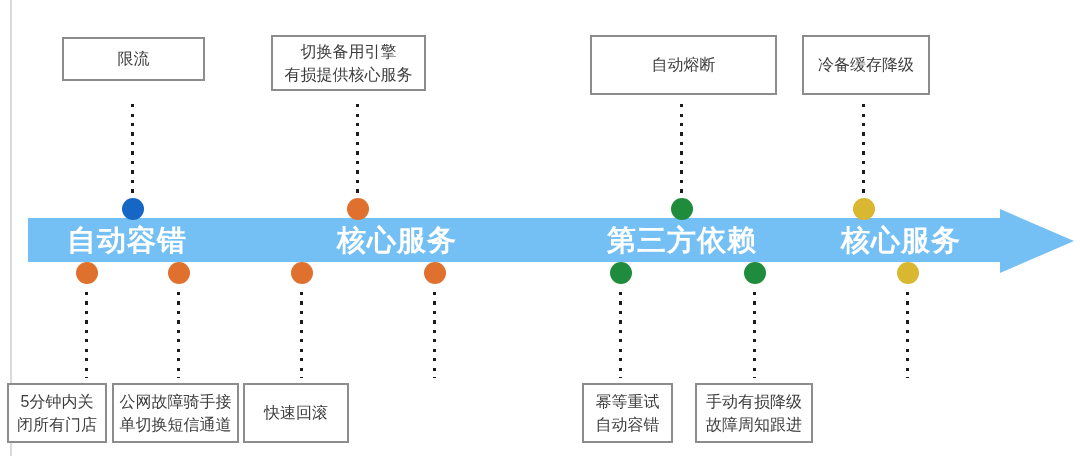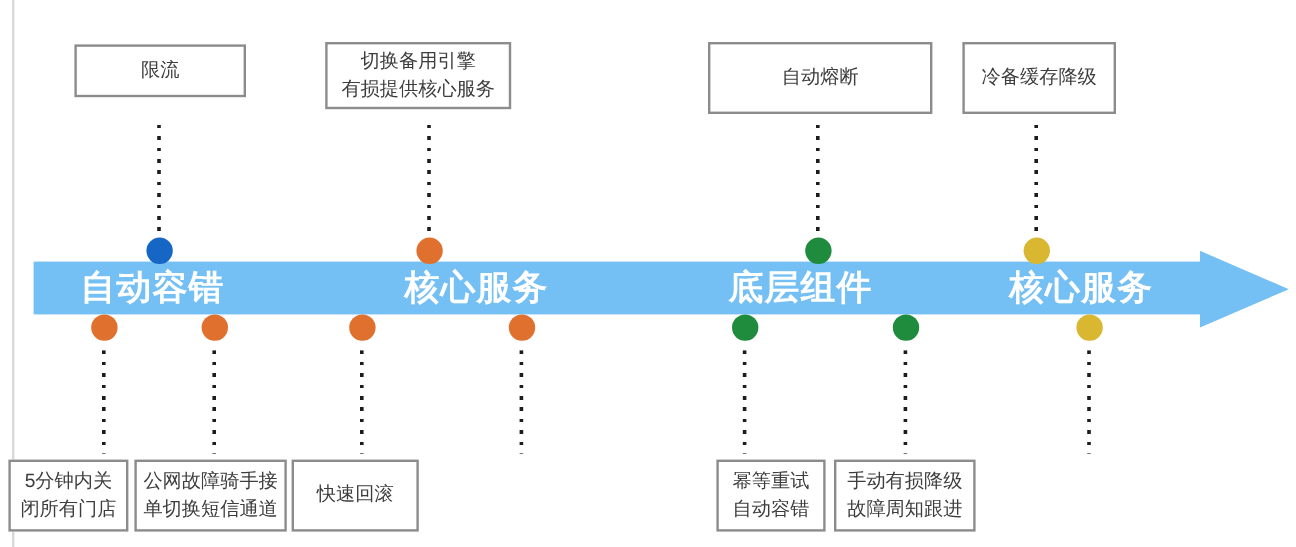--- a/index.html
+++ b/index.html
@@ -61,21 +61,21 @@
 
 <div class="canvas">
 
   <div class="left-border"></div>
 
   <div class="arrow-body"></div>
   <div class="arrow-head"></div>
 
   <div class="seg-label" style="left:67px">自动容错</div>
   <div class="seg-label" style="left:337px">核心服务</div>
-  <div class="seg-label" style="left:607px">底层组件</div>
+  <div class="seg-label" style="left:607px">第三方依赖</div>
   <div class="seg-label" style="left:841px">核心服务</div>
 
   <div class="box" style="left:62px;top:37px;width:143px;height:44px">
     <div class="box-label">限流</div>
   </div>
   <div class="dotline" style="left:131px;top:104px;height:90px"></div>
   <div class="dot dot-blue" style="left:122px;top:198px"></div>
 
   <div class="box" style="left:271px;top:35px;width:155px;height:56px">
     <div class="box-label">切换备用引擎
@@ -114,21 +114,21 @@
   <div class="dotline" style="left:300px;top:292px;height:86px"></div>
   <div class="box" style="left:243px;top:383px;width:106px;height:60px">
     <div class="box-label">快速回滚</div>
   </div>
 
   <div class="dot dot-orange" style="left:424px;top:262px"></div>
   <div class="dotline" style="left:433px;top:292px;height:86px"></div>
 
   <div class="dot dot-green" style="left:610px;top:262px"></div>
   <div class="dotline" style="left:619px;top:292px;height:86px"></div>
-  <div class="box" style="left:597px;top:383px;width:91px;height:60px">
+  <div class="box" style="left:582px;top:383px;width:91px;height:60px">
     <div class="box-label">幂等重试
 自动容错</div>
   </div>
 
   <div class="dot dot-green" style="left:744px;top:262px"></div>
   <div class="dotline" style="left:753px;top:292px;height:86px"></div>
   <div class="box" style="left:695px;top:383px;width:118px;height:60px">
     <div class="box-label">手动有损降级
 故障周知跟进</div>
   </div>

